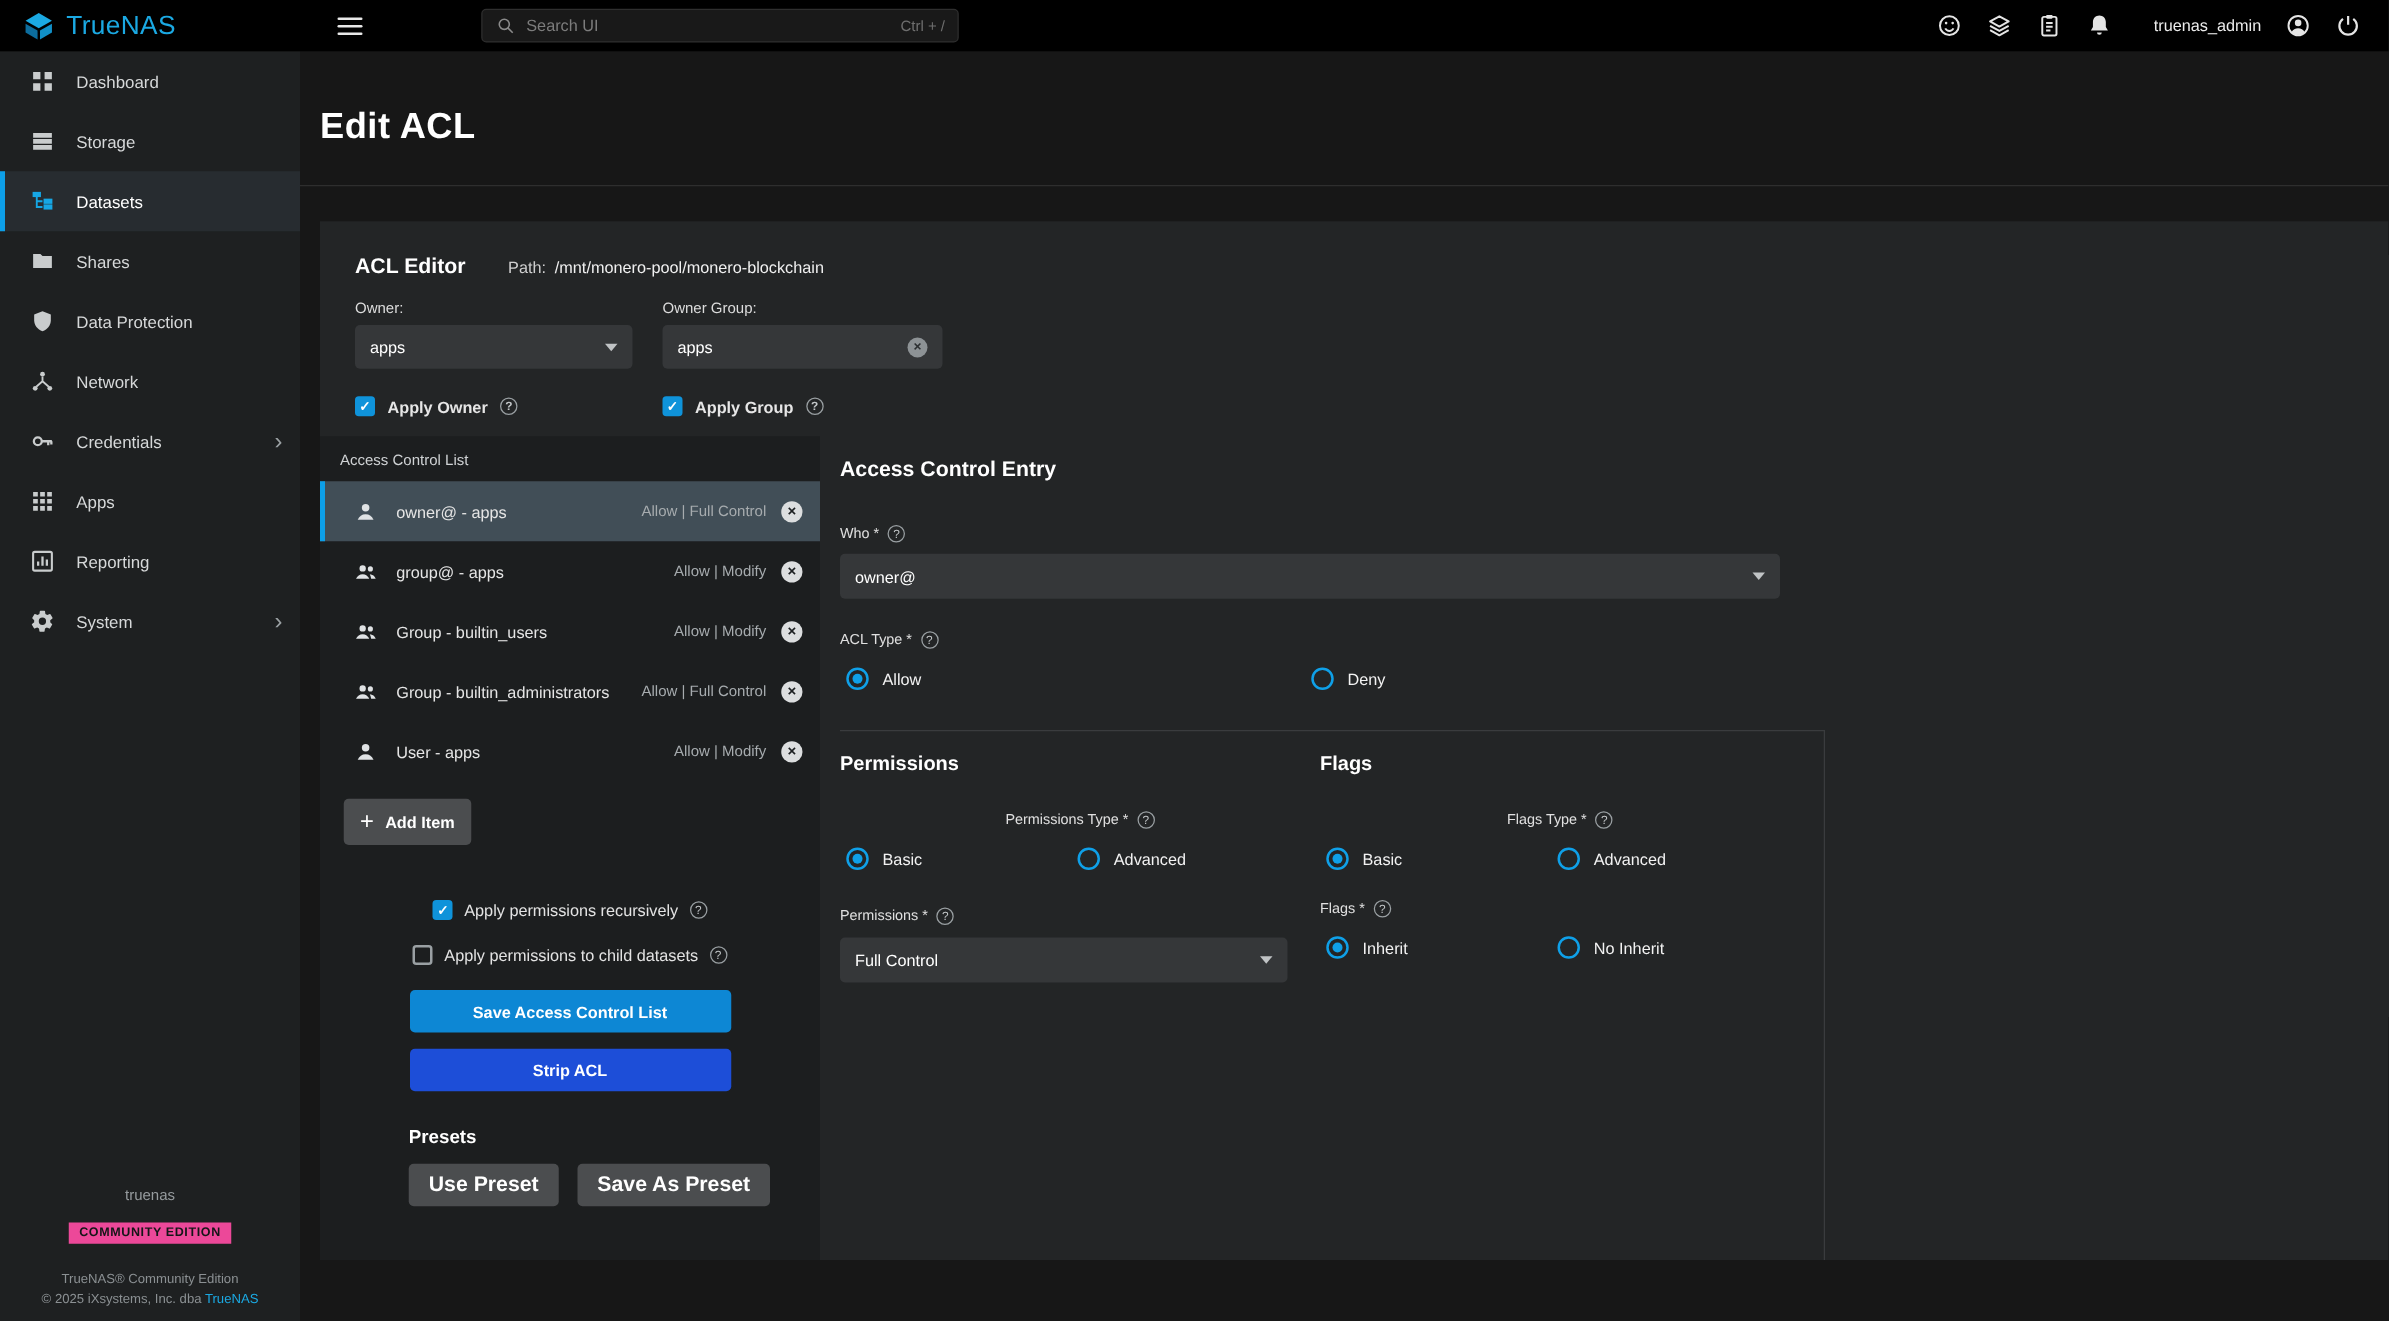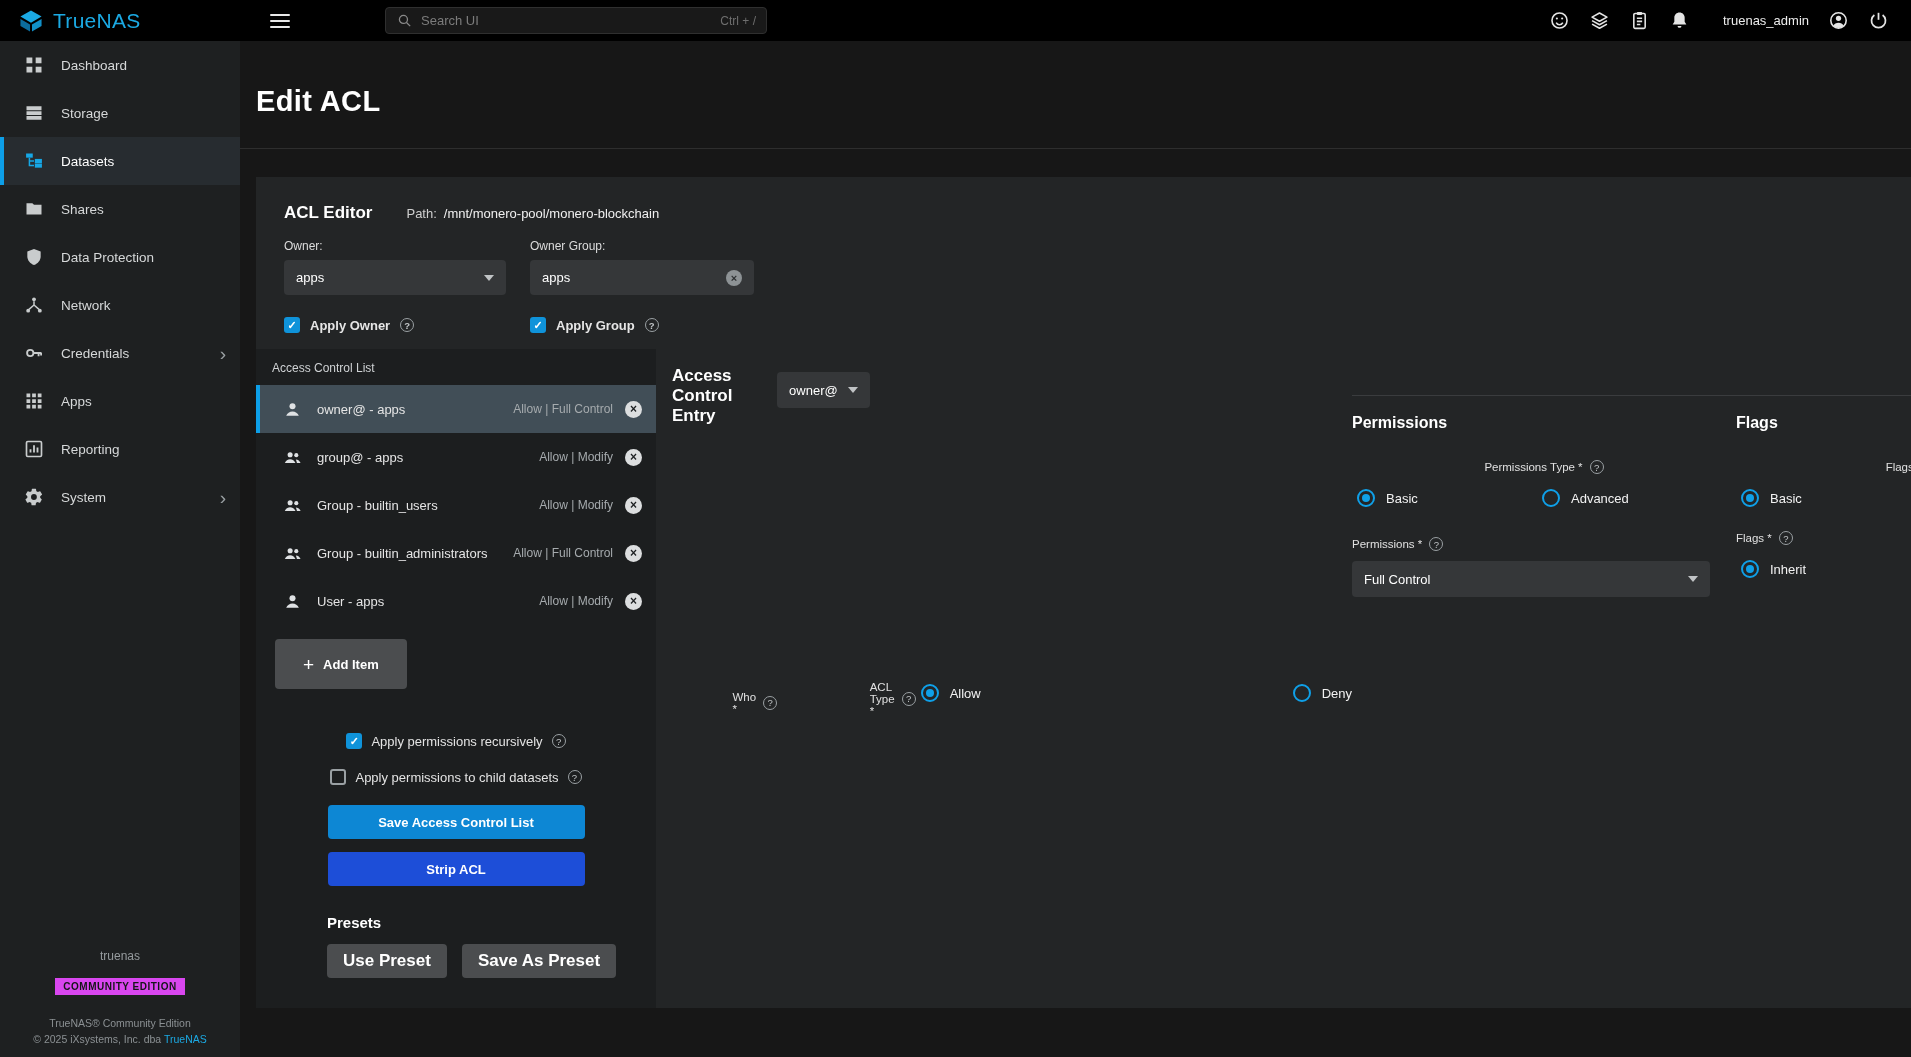--- a/index.html
+++ b/index.html
@@ -44,21 +44,21 @@
     padding-left:20px; border-left:4px solid transparent; cursor:pointer;
     color:#d6d8d9; font-size:13.5px; }
   .side-item .s-icon { width:20px; height:20px; color:#c9cccd; flex:none; }
   .side-item .s-icon svg { width:20px; height:20px; display:block; }
   .side-item.active { background:#272c30; border-left-color:#0d9fe8; color:#fff; }
   .side-item.active .s-icon { color:#16a7e5; }
   .side-chevron { margin-left:auto; margin-right:14px; color:#9aa0a3; font-size:19px; line-height:1; }
   .side-chevron::before { content:"›"; }
   .sidebar-footer { margin-top:auto; text-align:center; padding-bottom:12px; }
   .hostname { font-size:12px; color:#969b9e; margin-bottom:13px; }
-  .edition-badge { display:inline-block; background:#d946ef; color:#141617; font-size:10px;
+  .edition-badge { display:inline-block; background:#ec4899; color:#141617; font-size:10px;
     font-weight:700; letter-spacing:.5px; padding:3px 8px; margin-bottom:22px; }
   .footer-product { font-size:10.5px; color:#8b9093; margin-bottom:4px; }
   .footer-copy { font-size:10.5px; color:#8b9093; }
   .footer-copy .link { color:#1ba9e3; }
 
   
   .main { position:absolute; top:41px; left:240px; right:0; bottom:0; background:#171717; overflow:hidden; }
   .page-title { padding:44px 0 0 16px; font-size:29px; font-weight:700; color:#fff; letter-spacing:.4px; }
   .title-divider { border:none; border-top:1px solid #2e2e2e; margin:30px 0 0 0; }
 
@@ -108,40 +108,40 @@
   .acl-item.selected { background:#414e57; border-left-color:#0d9fe8; }
   .acl-item .e-icon { width:19px; height:19px; color:#dfe2e4; flex:none; }
   .acl-item .e-icon svg { width:19px; height:19px; display:block; }
   .acl-item .e-label { margin-left:15px; font-size:13px; color:#e5e5e5; }
   .acl-item .e-status { margin-left:auto; font-size:12px; color:#a6abae; white-space:nowrap; }
   .remove-icon { margin-left:12px; width:17px; height:17px; border-radius:50%; background:#dcdedf;
     color:#1d2022; display:flex; align-items:center; justify-content:center;
     font-size:12px; font-weight:700; flex:none; cursor:pointer; }
   .remove-icon::before { content:"×"; }
 
-  .add-item-btn { margin:14px 0 0 19px; align-self:flex-start; height:50px; padding:0 28px;
+  .add-item-btn { margin:14px 0 0 19px; align-self:flex-start; height:37px; padding:0 13px;
     background:#4b4d4f; color:#fff; font-size:13px; font-weight:700; border:none; border-radius:4px;
     display:flex; align-items:center; gap:9px; }
   .plus-glyph { font-size:19px; font-weight:400; line-height:1; }
   .plus-glyph::before { content:"+"; }
 
   .perm-checkboxes { margin-top:44px; display:flex; flex-direction:column; align-items:center; gap:20px; }
   .chk-row { display:flex; align-items:center; gap:9px; font-size:13px; color:#e3e3e3; }
 
   .save-btn { display:block; margin:20px auto 0; width:257px; height:34px; background:#0d87d4;
     color:#fff; font-size:13px; font-weight:700; border:none; border-radius:4px; }
   .strip-btn { display:block; margin:13px auto 0; width:257px; height:34px; background:#1d4ed8;
     color:#fff; font-size:13px; font-weight:700; border:none; border-radius:4px; }
   .presets-heading { margin:28px 0 0 71px; font-size:15px; font-weight:700; color:#fff; }
   .preset-row { margin:13px 0 0 71px; display:flex; gap:15px; }
   .preset-btn { height:34px; padding:0 16px; background:#4b4d4f; color:#fff; font-size:17px;
     font-weight:700; border:none; border-radius:4px; }
 
   
-  .ace-panel { flex:1; display:flex; flex-direction:row; padding:14px 0 0 16px; min-width:0; }
+  .ace-panel { flex:1; display:flex; flex-direction:column; padding:14px 0 0 16px; min-width:0; }
   .ace-heading { font-size:17px; font-weight:700; color:#fff; margin-top:3px; }
   .small-label { display:flex; align-items:center; gap:7px; font-size:11.5px; color:#e0e0e0; }
   .who-label { margin-top:34px; }
   .who-select { margin-top:9px; width:752px; height:36px; }
   .acltype-label { margin-top:26px; }
   .radio-row { display:flex; margin-top:15px; padding-left:5px; }
   .radio-item { display:flex; align-items:center; gap:11px; font-size:13px; color:#f2f2f2; cursor:pointer; }
   .radio-item.w372 { width:372px; }
   .radio-item.w185 { width:185px; }
   .radio { width:18px; height:18px; border:2px solid #0fa0e8; border-radius:50%;

